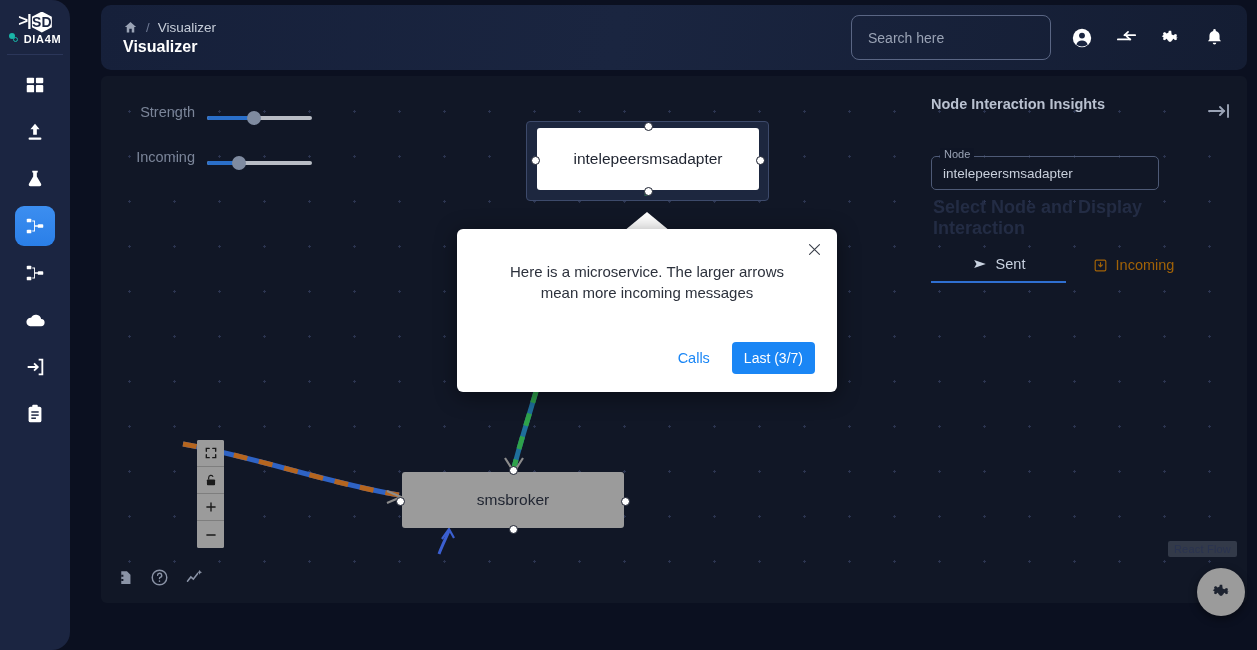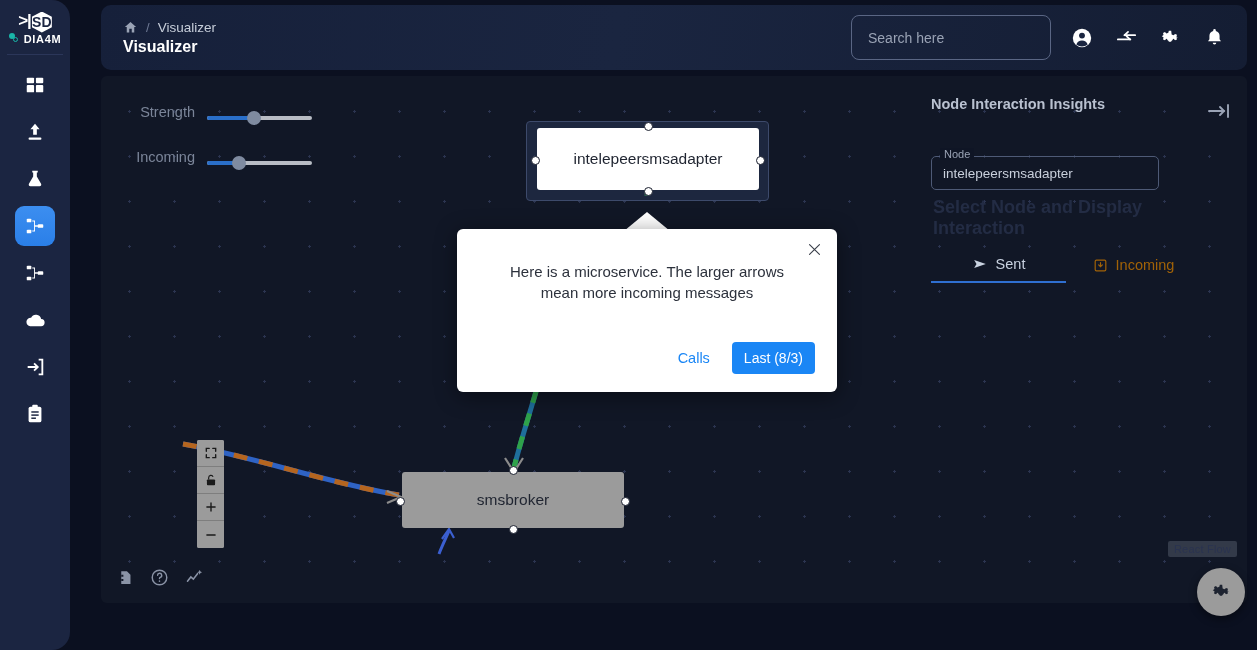--- a/index.html
+++ b/index.html
@@ -487,17 +487,17 @@
   <div class="popover-arrow"></div>
   <div class="popover">
     <span class="popover-close">
       <svg width="17" height="17" viewBox="0 0 24 24" fill="none" stroke="currentColor" stroke-width="1.6" stroke-linecap="round">
         <path d="M5 5l14 14M19 5L5 19"></path>
       </svg>
     </span>
     <div class="popover-text">Here is a microservice. The larger arrows mean more incoming messages</div>
     <div class="popover-actions">
       <button class="btn-back">Calls</button>
-      <button class="btn-last">Last (8/3)</button>
+      <button class="btn-last">Last (3/7)</button>
     </div>
   </div>
 
 </div>
 
 </body></html>

